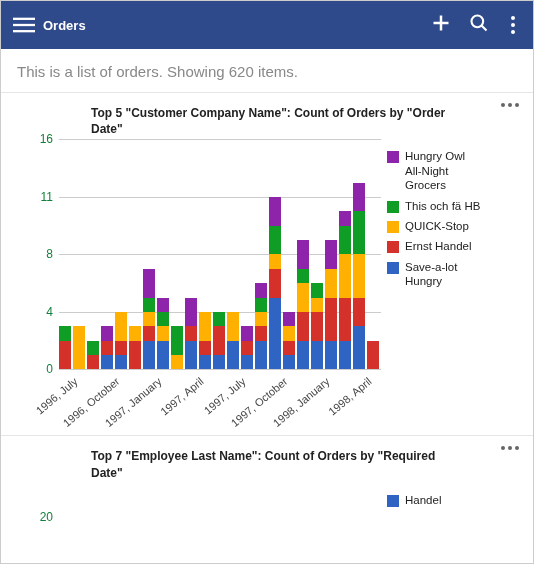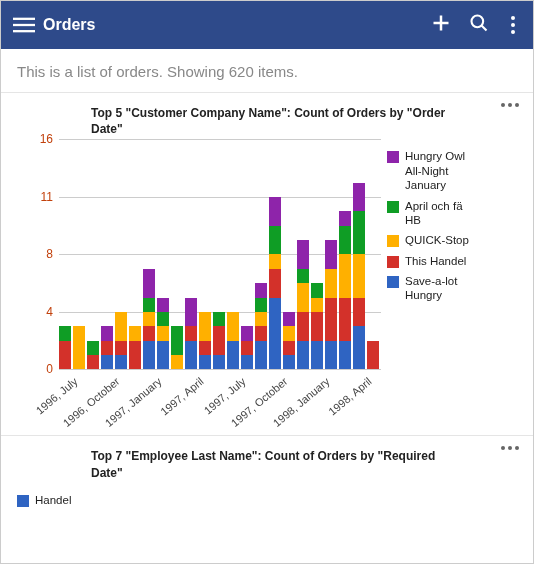--- a/index.html
+++ b/index.html
@@ -16,21 +16,21 @@
     background: #2e4a8a;
     color: #fff;
     height: 48px;
     display: flex;
     align-items: center;
     padding: 0 8px;
   }
   .menu-icon { width: 22px; height: 22px; margin: 0 8px 0 4px; cursor: pointer; }
   .logo { display: flex; align-items: center; margin-right: 14px; }
   .logo svg { }
-  .app-title { font-size: 16px; font-weight: 600; flex: 1; }
+  .app-title { font-size: 13px; font-weight: 600; flex: 1; }
   .app-actions { display: flex; align-items: center; gap: 18px; padding-right: 6px; }
   .app-actions svg, .app-actions .dots { cursor: pointer; }
   .dots-v { display: flex; flex-direction: column; gap: 3px; padding: 4px; cursor: pointer; }
   .dots-v span { width: 4px; height: 4px; background: #fff; border-radius: 50%; display: block; }
   .subheader {
     color: #888;
     font-size: 15px;
     padding: 14px 16px 12px 16px;
     border-bottom: 1px solid #e5e5e5;
     background: #fff;
@@ -74,21 +74,21 @@
   .swatch {
     width: 12px; height: 12px;
     margin-right: 6px;
     margin-top: 2px;
     flex: 0 0 auto;
   }
   .legend-label { line-height: 1.25; word-break: break-word; }
   
   .axes { position: relative; }
   .grid-line { position: absolute; left: 48px; right: 0; height: 1px; background: #ccc; }
-  .y-tick { position: absolute; left: 0; width: 42px; text-align: right; font-size: 12px; color: #c2410c; transform: translateY(-50%); }
+  .y-tick { position: absolute; left: 0; width: 42px; text-align: right; font-size: 12px; color: #15803d; transform: translateY(-50%); }
   .bars { position: absolute; left: 48px; bottom: 0; right: 0; display: flex; align-items: flex-end; }
   .bar-col { flex: 0 0 auto; display: flex; flex-direction: column-reverse; margin-right: 2px; }
   .seg { width: 100%; }
   .x-labels { position: relative; margin-left: 48px; height: 52px; }
   .x-label {
     position: absolute;
     font-size: 11px;
     color: #444;
     transform: rotate(-40deg);
     transform-origin: top right;
@@ -286,52 +286,57 @@
           <div class="x-label" style="left: 49px;">1997, April</div>
           <div class="x-label" style="left: 91px;">1997, July</div>
           <div class="x-label" style="left: 133px;">1997, October</div>
           <div class="x-label" style="left: 175px;">1998, January</div>
           <div class="x-label" style="left: 217px;">1998, April</div>
         </div>
     </div>
     <div class="legend" id="legend1">
         <div class="legend-item">
           <div class="swatch" style="background: rgb(142, 36, 170);"></div>
-          <div class="legend-label">Hungry Owl All-Night January</div>
+          <div class="legend-label">Hungry Owl All-Night Grocers</div>
         </div>
         <div class="legend-item">
           <div class="swatch" style="background: rgb(15, 157, 37);"></div>
-          <div class="legend-label">April och fä HB</div>
+          <div class="legend-label">This och fä HB</div>
         </div>
         <div class="legend-item">
           <div class="swatch" style="background: rgb(255, 176, 0);"></div>
           <div class="legend-label">QUICK-Stop</div>
         </div>
         <div class="legend-item">
           <div class="swatch" style="background: rgb(211, 49, 42);"></div>
-          <div class="legend-label">This Handel</div>
+          <div class="legend-label">Ernst Handel</div>
         </div>
         <div class="legend-item">
           <div class="swatch" style="background: rgb(47, 100, 194);"></div>
           <div class="legend-label">Save-a-lot Hungry</div>
         </div>
       </div>
   </div>
 </div>
 
 <div class="divider"></div>
 
 <div class="card">
   <div class="card-menu">
       <span></span>
       <span></span>
       <span></span>
     </div>
   <div class="chart-title">Top 7 "Employee Last Name": Count of Orders by "Required Date"</div>
   <div class="chart-wrap">
+    <div class="plot">
+      <div class="axes" id="axes2" style="width:370px;height:40px;">
+          <div class="y-tick" style="top: 34px;">20</div>
+        </div>
+    </div>
     <div class="legend" id="legend2">
         <div class="legend-item">
           <div class="swatch" style="background: rgb(47, 100, 194);"></div>
           <div class="legend-label">Handel</div>
         </div>
       </div>
   </div>
 </div>
 
 </body></html>

